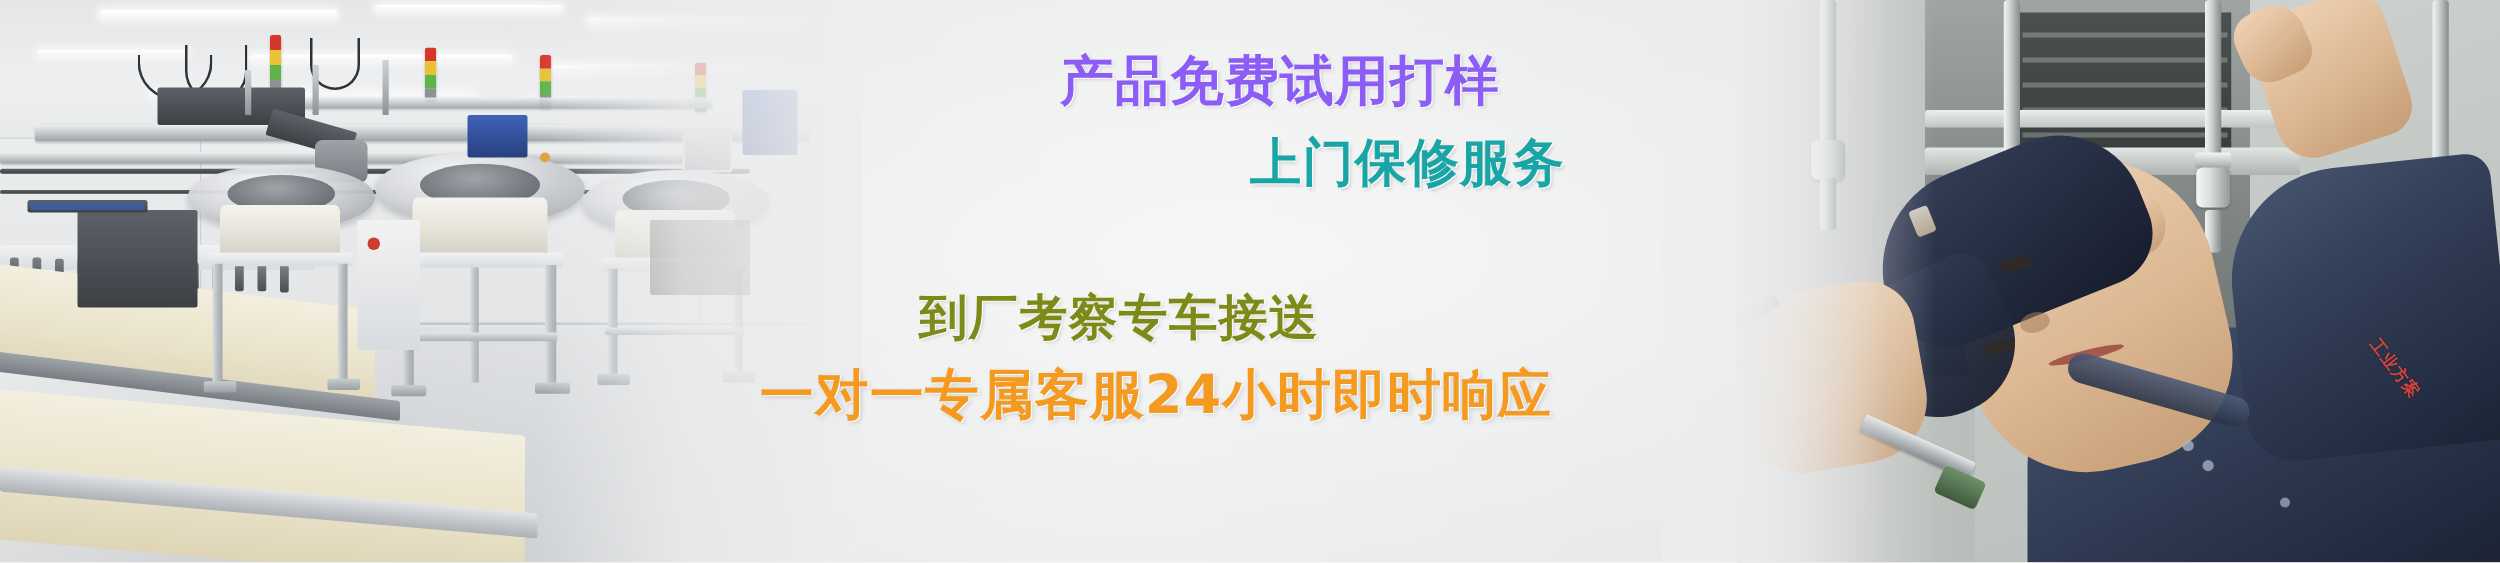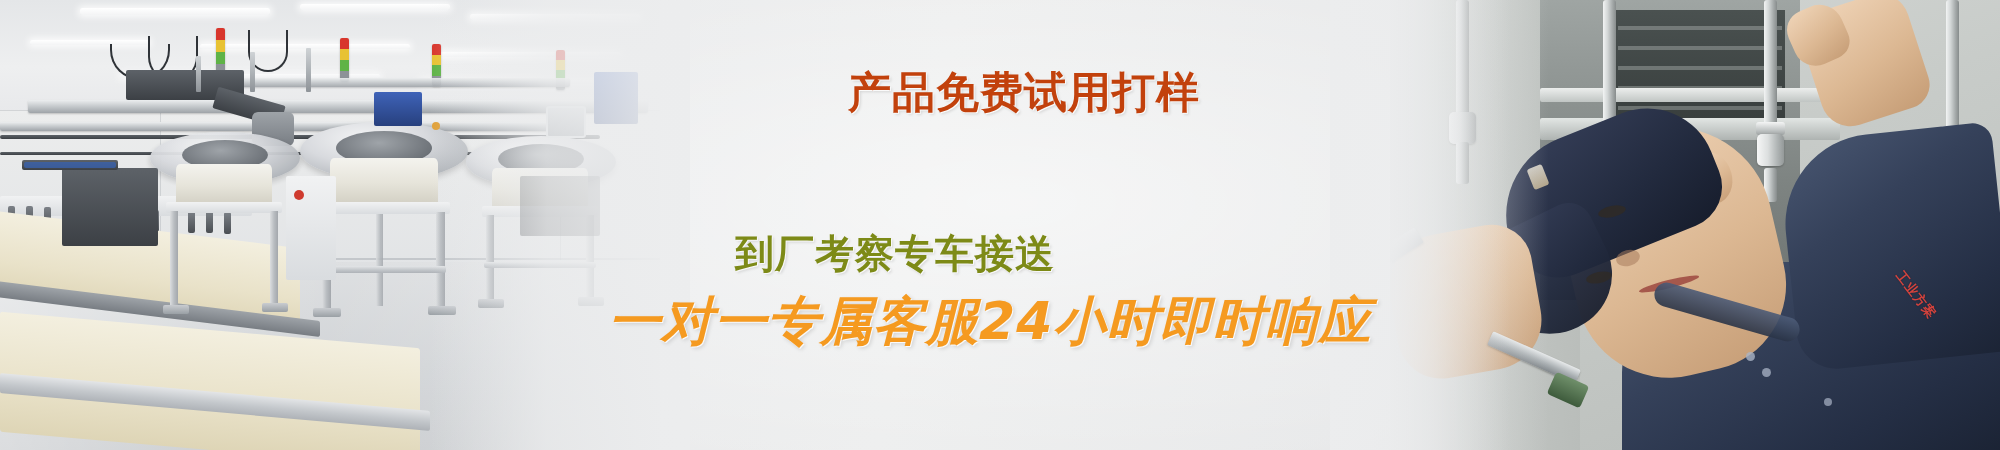--- a/index.html
+++ b/index.html
@@ -123,22 +123,22 @@
   .t1{left:848px;top:36px;font-size:43px;color:#d42020;
       text-shadow:1px 1px 0 rgba(255,255,255,.85),2px 2px 3px rgba(0,0,0,.12);}
   .t2{left:1000px;top:103px;font-size:41px;color:#19a5a6;
       text-shadow:1px 1px 0 rgba(255,255,255,.85),2px 2px 3px rgba(0,0,0,.12);}
   .t3{left:862px;top:159px;font-size:41px;color:#1b5fd0;
       text-shadow:1px 1px 0 rgba(255,255,255,.85),2px 2px 3px rgba(0,0,0,.12);}
   .t4{left:735px;top:227px;font-size:39px;color:#7d8a17;
       text-shadow:1px 1px 0 rgba(255,255,255,.8),2px 2px 3px rgba(0,0,0,.12);}
   .t5{left:1063px;top:222px;font-size:42px;color:#141414;
       text-shadow:1px 1px 0 rgba(255,255,255,.7),2px 2px 3px rgba(0,0,0,.14);}
-  .t6{left:608px;top:287px;font-size:52px;color:#f59a20;
-      text-shadow:1px 1px 0 rgba(255,255,255,.85),2px 2px 4px rgba(0,0,0,.14);font-style:italic;}
+  .t6{left:608px;top:287px;font-size:43px;color:#f59a20;
+      text-shadow:1px 1px 0 rgba(255,255,255,.85),2px 2px 4px rgba(0,0,0,.14);}
 </style>
 </head>
 <body>
 
 <div id="banner">
 
   <div class="bg-base"></div>
   <div class="bg-vign"></div>
 
   <div class="photo-left">
@@ -331,17 +331,18 @@
     <div style="position:absolute;left:356px;top:352px;width:9px;height:9px;border-radius:50%;background:#aab4c6;opacity:.8;"></div>
     <div style="position:absolute;left:372px;top:368px;width:9px;height:9px;border-radius:50%;background:#aab4c6;opacity:.75;"></div>
     <div style="position:absolute;left:434px;top:398px;width:8px;height:8px;border-radius:50%;background:#aab4c6;opacity:.7;"></div>
 
     <div class="pr-haze"></div>
   </div>
 
   <div class="fade-left"></div>
   <div class="fade-right"></div>
 
-  <div class="txt t1" style="color: #c2410c; margin-top: 28px;">产品免费试用打样</div>
+  <div class="txt t1" style="color: #8b5cf6;">产品免费试用打样</div>
+  <div class="txt t2" style="color: rgb(25, 165, 166);">上门保修服务</div>
   <div class="txt t4" style="color: rgb(125, 138, 23);">到厂考察专车接送</div>
   <div class="txt t6" style="color: rgb(245, 154, 32);">一对一专属客服24小时即时响应</div>
 
 </div>
 
 </body></html>

